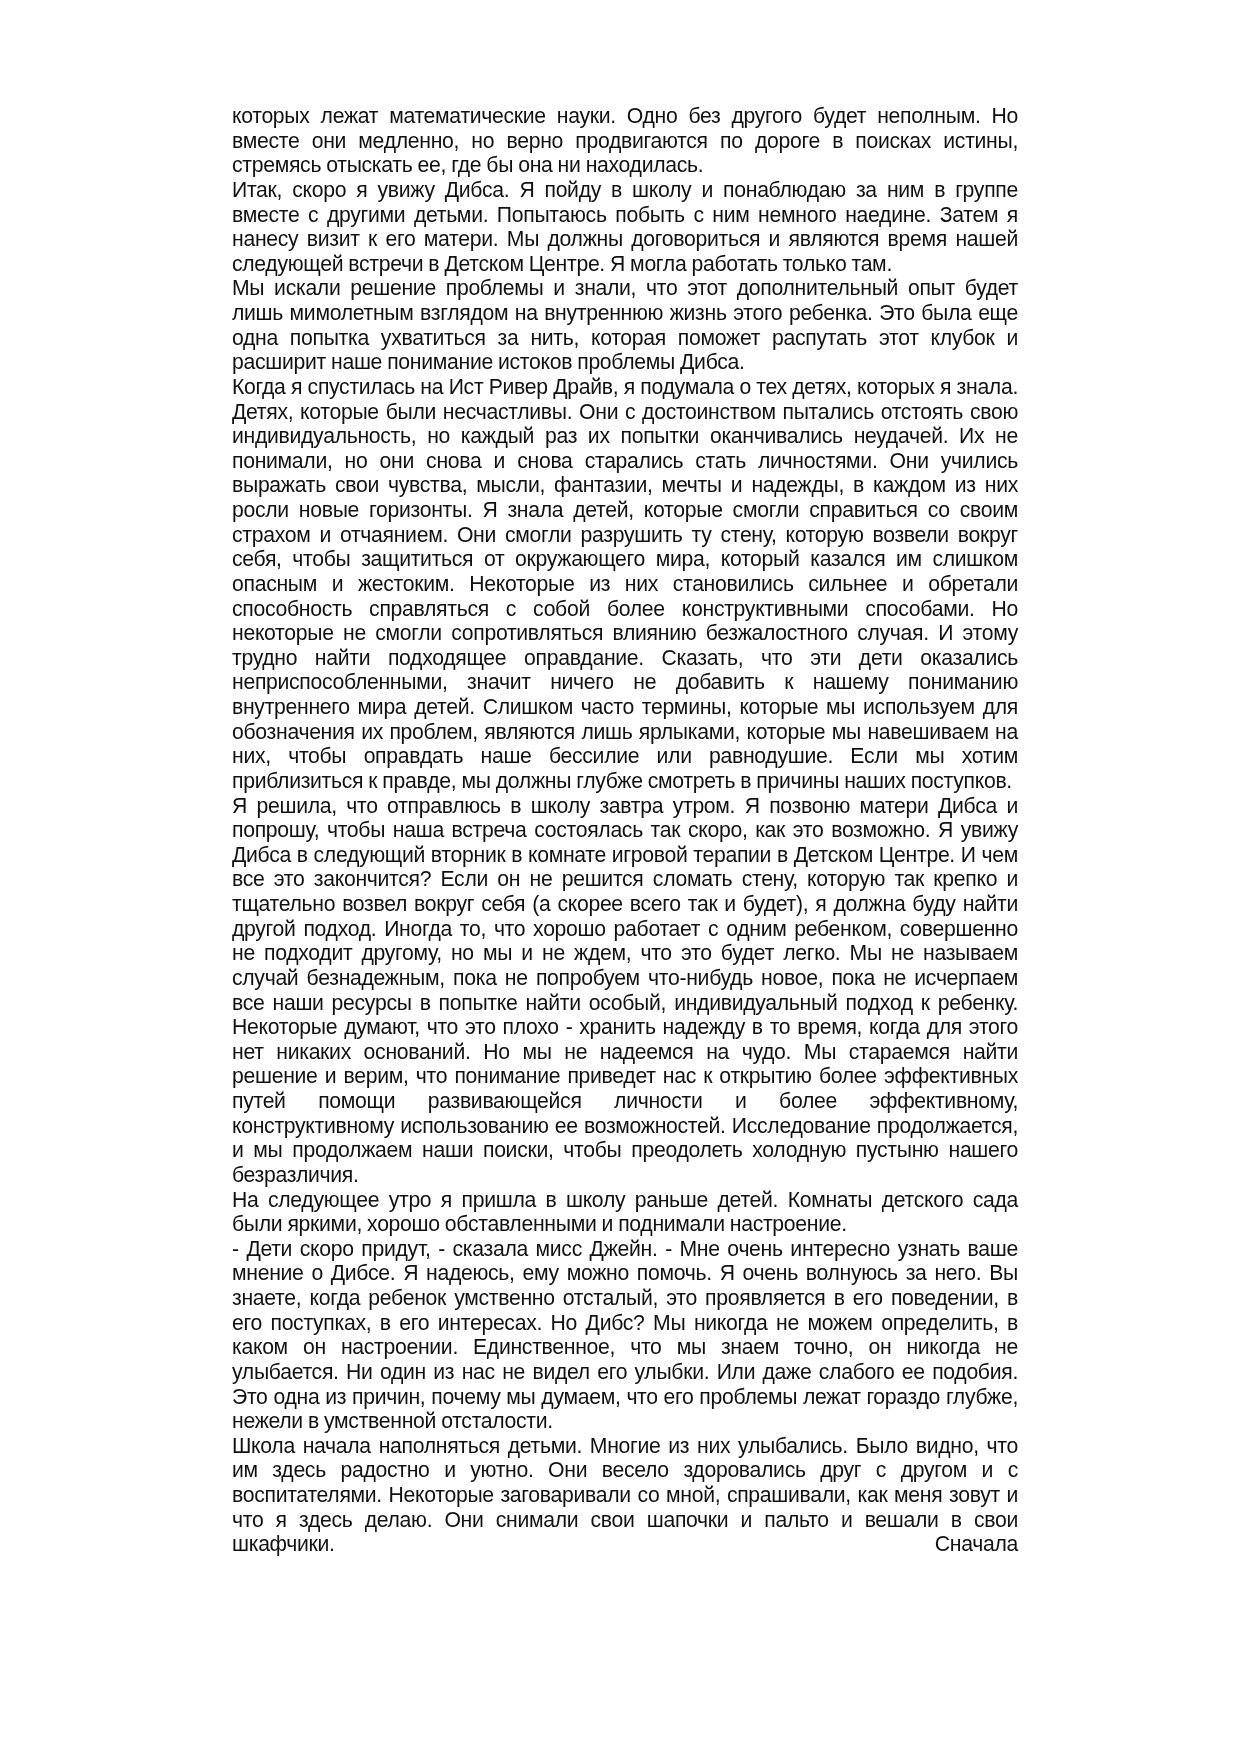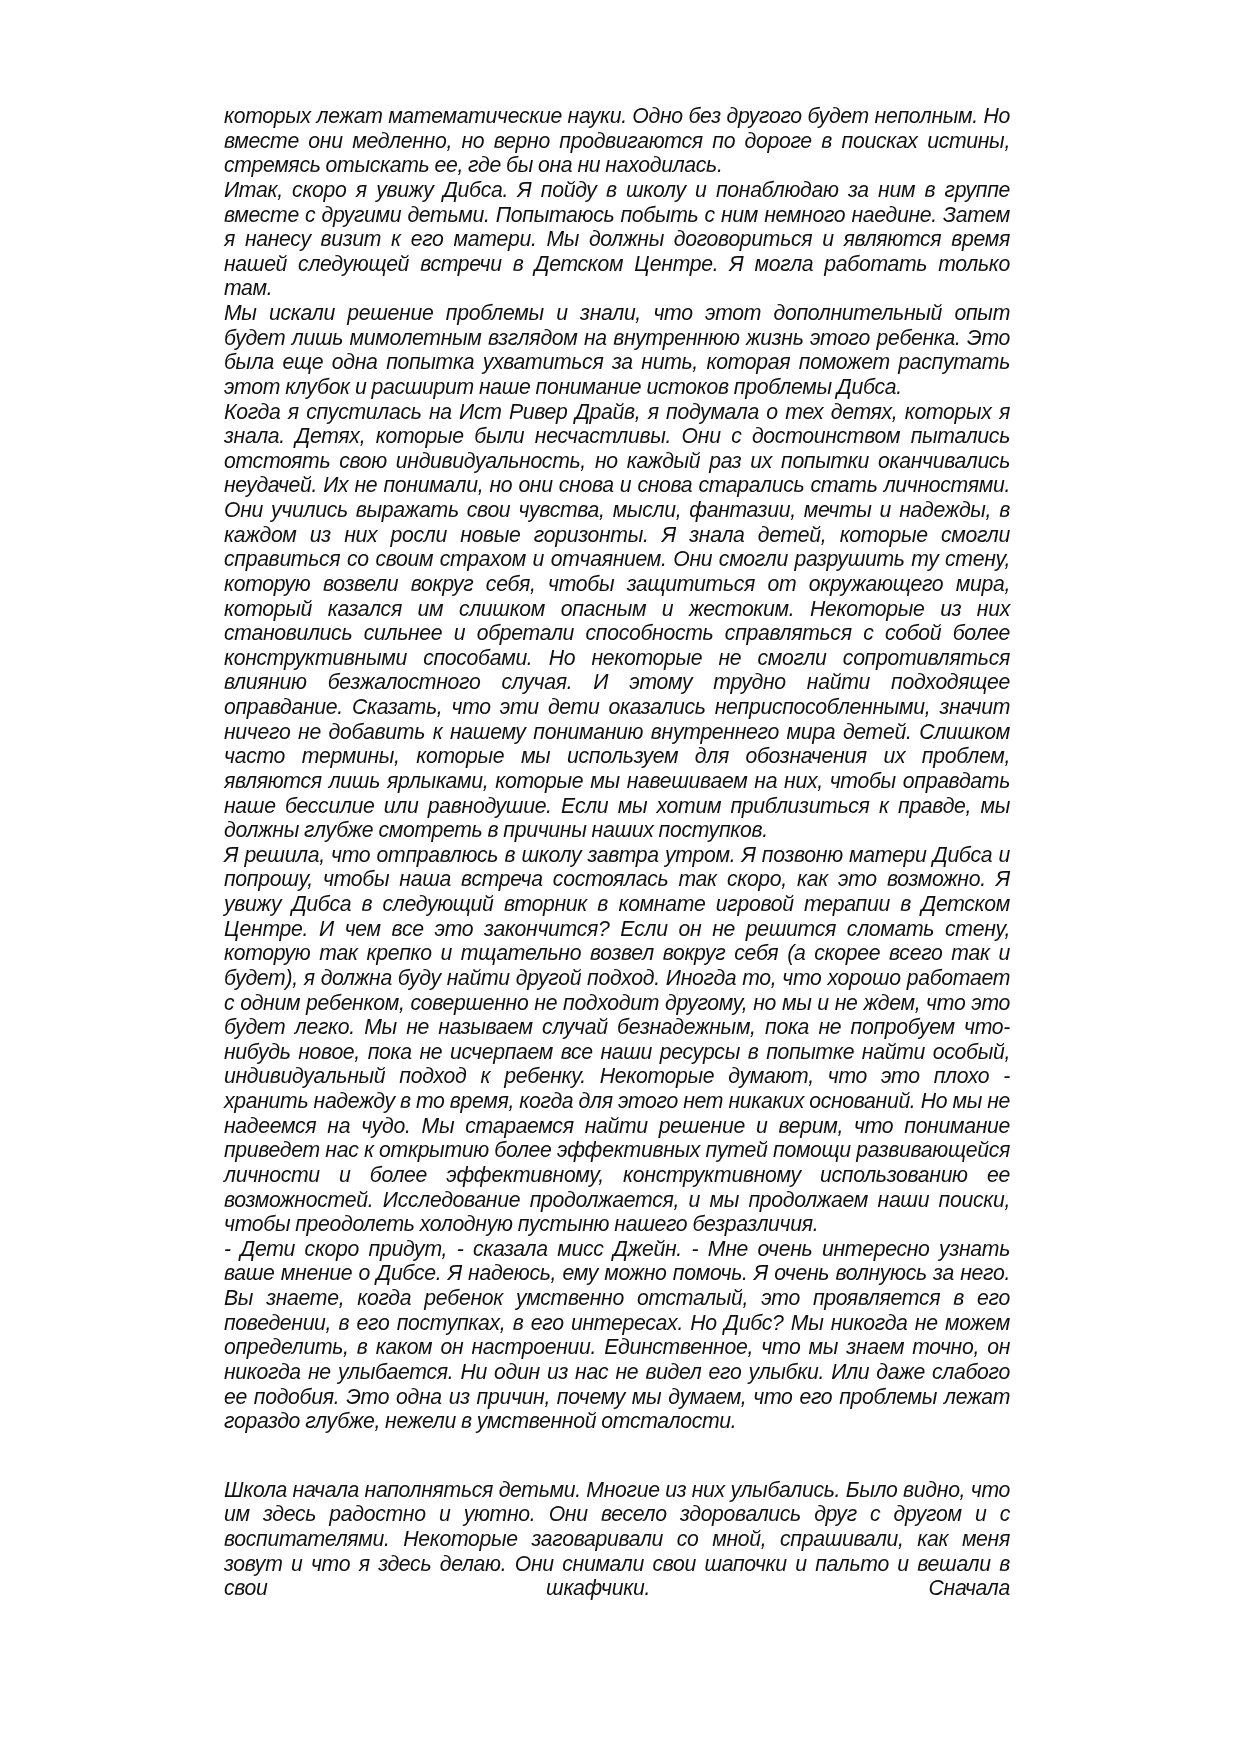--- a/index.html
+++ b/index.html
@@ -1,41 +1,41 @@
 <!DOCTYPE html>
 <html><head>
 <meta charset="utf-8">
 <style>
   html, body { margin: 0; padding: 0; background: #ffffff; }
   body { width: 1240px; height: 1754px; position: relative; overflow: hidden; }
   .page {
     position: absolute;
-    left: 224px;
+    left: 232px;
     top: 104px;
     width: 786px;
     font-family: "Liberation Sans", sans-serif;
     font-size: 21.2px;
     line-height: 24.62px;
     color: #111111;
     letter-spacing: -0.3px;
     word-spacing: -0.5px;
     font-stretch: condensed;
-    font-style: italic;
   }
   .page p {
     margin: 0;
     text-align: justify;
   }
   .page p.last-line-left { text-align-last: left; }
-  .page p.justify-all { text-align-last: justify; margin-top: 44px; }
+  .page p.justify-all { text-align-last: justify; }
 </style>
 </head>
 <body>
 
 <div class="page">
   <p class="last-line-left">которых лежат математические науки. Одно без другого будет неполным. Но вместе они медленно, но верно продвигаются по дороге в поисках истины, стремясь отыскать ее, где бы она ни находилась.</p>
   <p class="last-line-left">Итак, скоро я увижу Дибса. Я пойду в школу и понаблюдаю за ним в группе вместе с другими детьми. Попытаюсь побыть с ним немного наедине. Затем я нанесу визит к его матери. Мы должны договориться и являются время нашей следующей встречи в Детском Центре. Я могла работать только там.</p>
   <p class="last-line-left">Мы искали решение проблемы и знали, что этот дополнительный опыт будет лишь мимолетным взглядом на внутреннюю жизнь этого ребенка. Это была еще одна попытка ухватиться за нить, которая поможет распутать этот клубок и расширит наше понимание истоков проблемы Дибса.</p>
   <p class="last-line-left">Когда я спустилась на Ист Ривер Драйв, я подумала о тех детях, которых я знала. Детях, которые были несчастливы. Они с достоинством пытались отстоять свою индивидуальность, но каждый раз их попытки оканчивались неудачей. Их не понимали, но они снова и снова старались стать личностями. Они учились выражать свои чувства, мысли, фантазии, мечты и надежды, в каждом из них росли новые горизонты. Я знала детей, которые смогли справиться со своим страхом и отчаянием. Они смогли разрушить ту стену, которую возвели вокруг себя, чтобы защититься от окружающего мира, который казался им слишком опасным и жестоким. Некоторые из них становились сильнее и обретали способность справляться с собой более конструктивными способами. Но некоторые не смогли сопротивляться влиянию безжалостного случая. И этому трудно найти подходящее оправдание. Сказать, что эти дети оказались неприспособленными, значит ничего не добавить к нашему пониманию внутреннего мира детей. Слишком часто термины, которые мы используем для обозначения их проблем, являются лишь ярлыками, которые мы навешиваем на них, чтобы оправдать наше бессилие или равнодушие. Если мы хотим приблизиться к правде, мы должны глубже смотреть в причины наших поступков.</p>
   <p class="last-line-left">Я решила, что отправлюсь в школу завтра утром. Я позвоню матери Дибса и попрошу, чтобы наша встреча состоялась так скоро, как это возможно. Я увижу Дибса в следующий вторник в комнате игровой терапии в Детском Центре. И чем все это закончится? Если он не решится сломать стену, которую так крепко и тщательно возвел вокруг себя (а скорее всего так и будет), я должна буду найти другой подход. Иногда то, что хорошо работает с одним ребенком, совершенно не подходит другому, но мы и не ждем, что это будет легко. Мы не называем случай безнадежным, пока не попробуем что-нибудь новое, пока не исчерпаем все наши ресурсы в попытке найти особый, индивидуальный подход к ребенку. Некоторые думают, что это плохо - хранить надежду в то время, когда для этого нет никаких оснований. Но мы не надеемся на чудо. Мы стараемся найти решение и верим, что понимание приведет нас к открытию более эффективных путей помощи развивающейся личности и более эффективному, конструктивному использованию ее возможностей. Исследование продолжается, и мы продолжаем наши поиски, чтобы преодолеть холодную пустыню нашего безразличия.</p>
+  <p class="last-line-left">На следующее утро я пришла в школу раньше детей. Комнаты детского сада были яркими, хорошо обставленными и поднимали настроение.</p>
   <p class="last-line-left">- Дети скоро придут, - сказала мисс Джейн. - Мне очень интересно узнать ваше мнение о Дибсе. Я надеюсь, ему можно помочь. Я очень волнуюсь за него. Вы знаете, когда ребенок умственно отсталый, это проявляется в его поведении, в его поступках, в его интересах. Но Дибс? Мы никогда не можем определить, в каком он настроении. Единственное, что мы знаем точно, он никогда не улыбается. Ни один из нас не видел его улыбки. Или даже слабого ее подобия. Это одна из причин, почему мы думаем, что его проблемы лежат гораздо глубже, нежели в умственной отсталости.</p>
   <p class="justify-all">Школа начала наполняться детьми. Многие из них улыбались. Было видно, что им здесь радостно и уютно. Они весело здоровались друг с другом и с воспитателями. Некоторые заговаривали со мной, спрашивали, как меня зовут и что я здесь делаю. Они снимали свои шапочки и пальто и вешали в свои шкафчики. Сначала</p>
 </div>
 
 </body></html>

